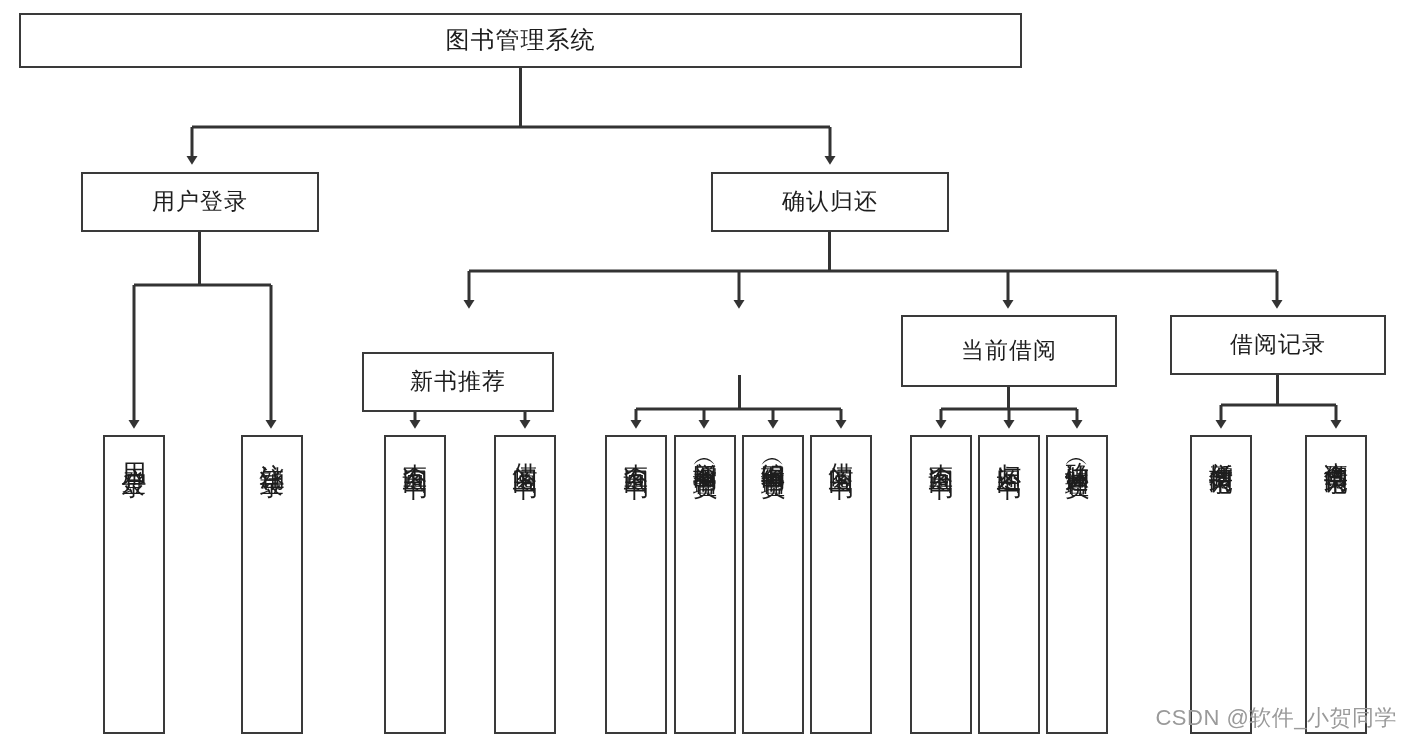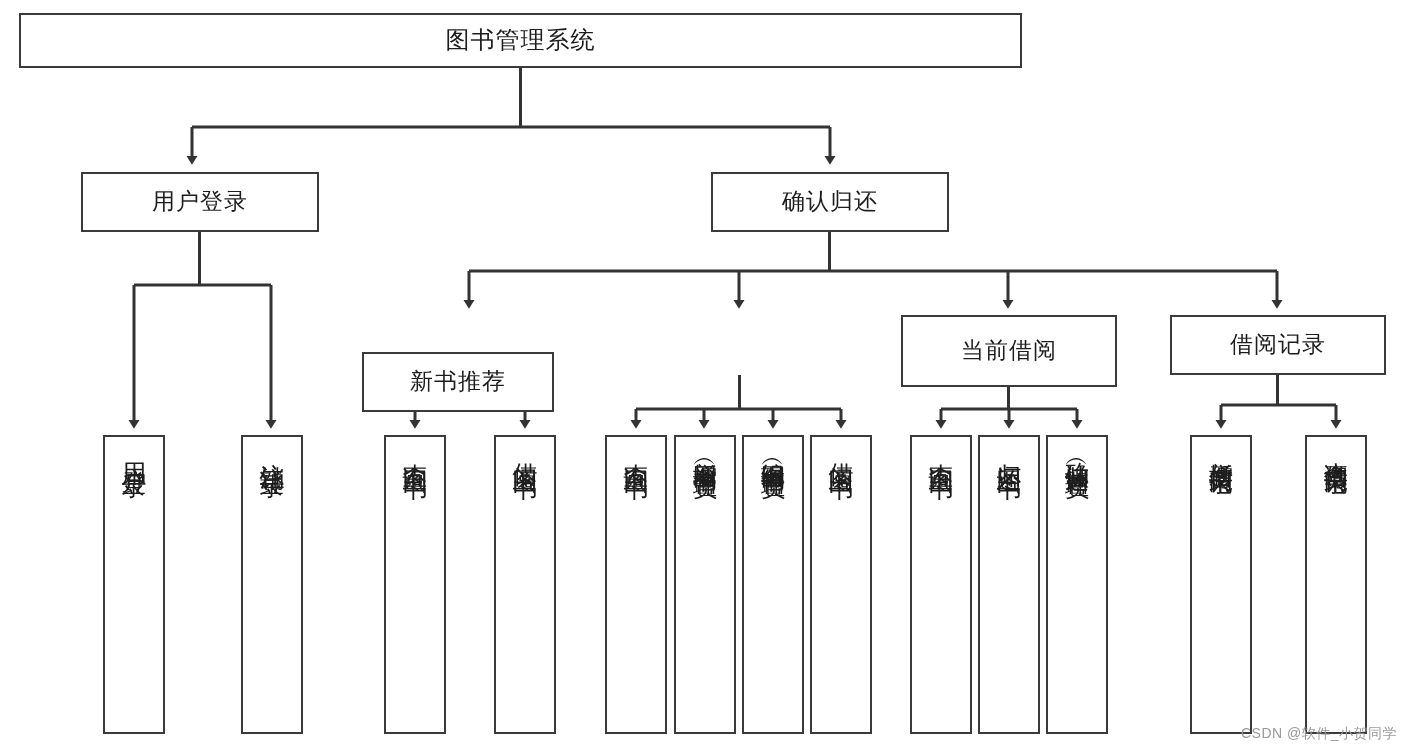--- a/index.html
+++ b/index.html
@@ -57,22 +57,22 @@
     white-space: nowrap;
     color: #1d1d1d;
   }
   .vtext.tall {
     font-size: 24px;
     letter-spacing: 2px;
   }
   .watermark {
     position: absolute;
     right: 8px;
-    bottom: 4px;
-    font-size: 14px;
+    bottom: 14px;
+    font-size: 22px;
     color: #9a9a9a;
     letter-spacing: 0.5px;
     white-space: nowrap;
   }
 </style>
 </head>
 <body>
 
 <div id="canvas">
 

